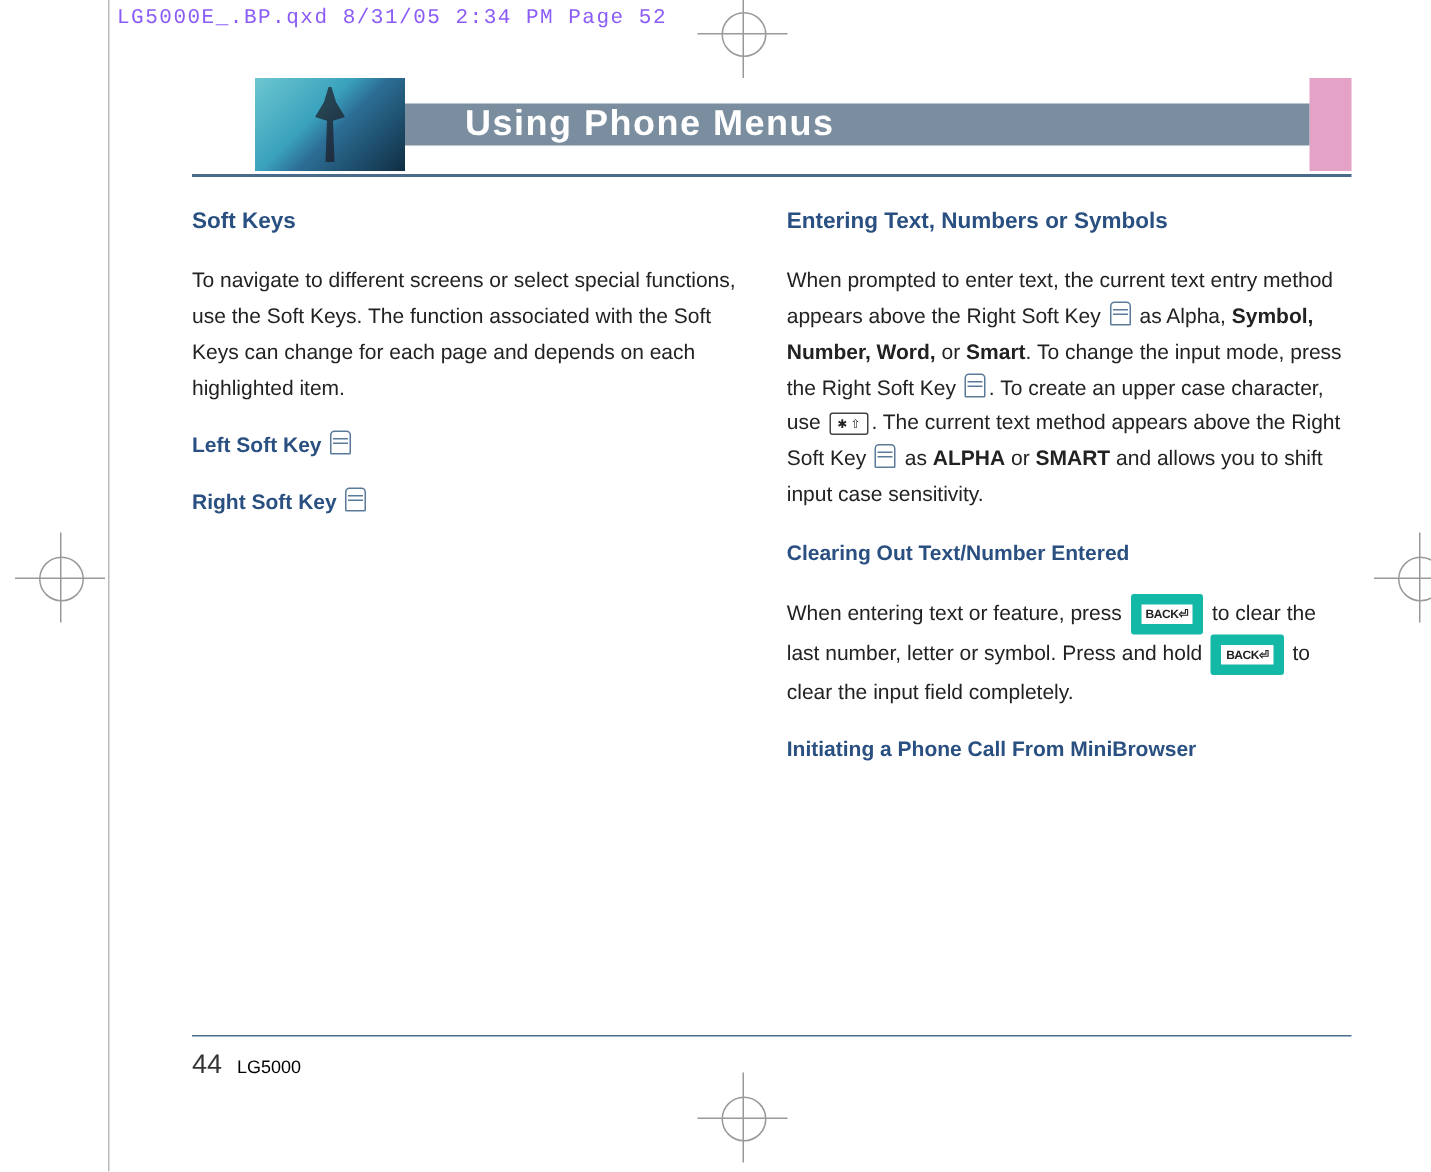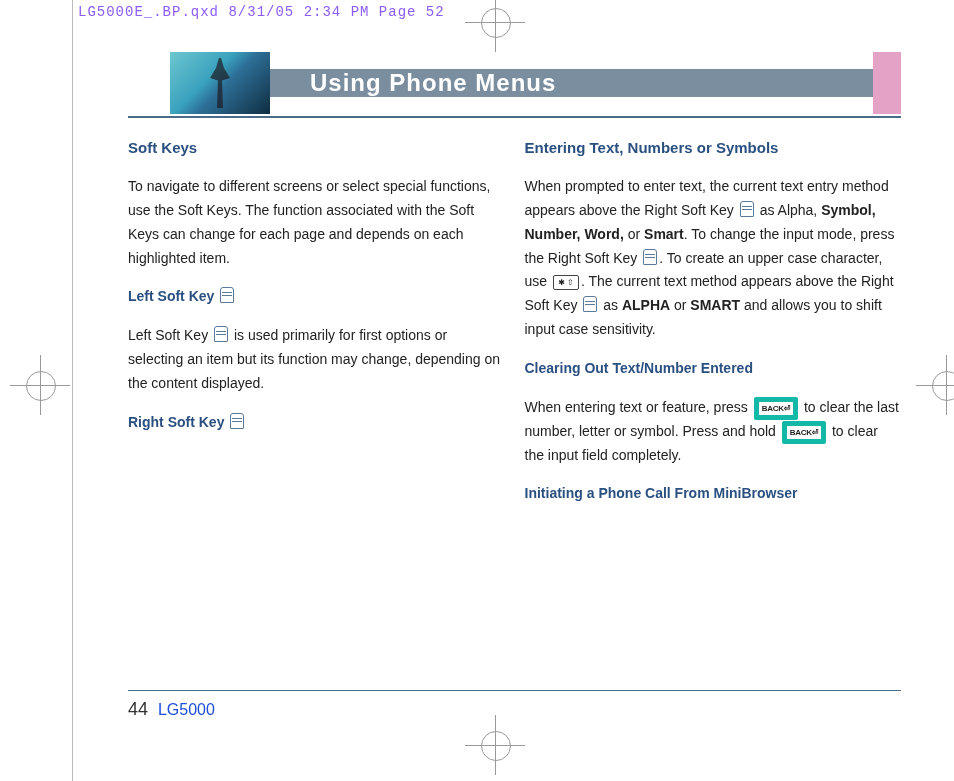--- a/index.html
+++ b/index.html
@@ -154,21 +154,21 @@
     height: 1px;
     background: #5a7a99;
     box-shadow: 0 3px 0 #5a7a99;
   }
   .btn-icon {
     display: inline-block;
     min-width: 20px;
     padding: 0 3px;
     height: 13px;
     line-height: 13px;
-    border: 5px solid #14b8a6;
+    border: 7px solid #14b8a6;
     border-radius: 2px;
     font-size: 8px;
     text-align: center;
     vertical-align: 1px;
     background: #fff;
     color: #222;
     font-weight: bold;
     letter-spacing: -0.3px;
     margin: 0 2px;
   }
@@ -195,22 +195,22 @@
     height: 1px;
     background: #4a6c8a;
     margin-bottom: 8px;
   }
   .page-num {
     font-size: 18px;
     font-weight: normal;
     margin-right: 6px;
   }
   .model {
-    font-size: 16px;
-    color: #1d4ed8;
+    font-size: 12px;
+    color: #000000;
   }
 </style>
 </head>
 <body>
 
 <div class="crop-info">LG5000E_.BP.qxd  8/31/05  2:34 PM  Page 52</div>
 <div class="page-rule-left"></div>
 
 <div class="crop-mark crop-top">
     <div class="circle"></div>
@@ -246,23 +246,20 @@
 
 <div class="content">
   <div class="col">
     <h3>Soft Keys</h3>
     <p>To navigate to different screens or select special functions, use the Soft Keys. The function associated with the Soft Keys can change for each page and depends on each highlighted item.</p>
 
     <h4>
       <span>Left Soft Key</span>
       <span class="key-icon"></span>
     </h4>
-    <p>
-      <span>Left Soft Key </span><span class="key-icon"></span><span> is used primarily for first options or selecting an item but its function may change, depending on the content displayed.</span>
-    </p>
 
     <h4>
       <span>Right Soft Key</span>
       <span class="key-icon"></span>
     </h4>
   </div>
 
   <div class="col">
     <h3>Entering Text, Numbers or Symbols</h3>
     <p>

